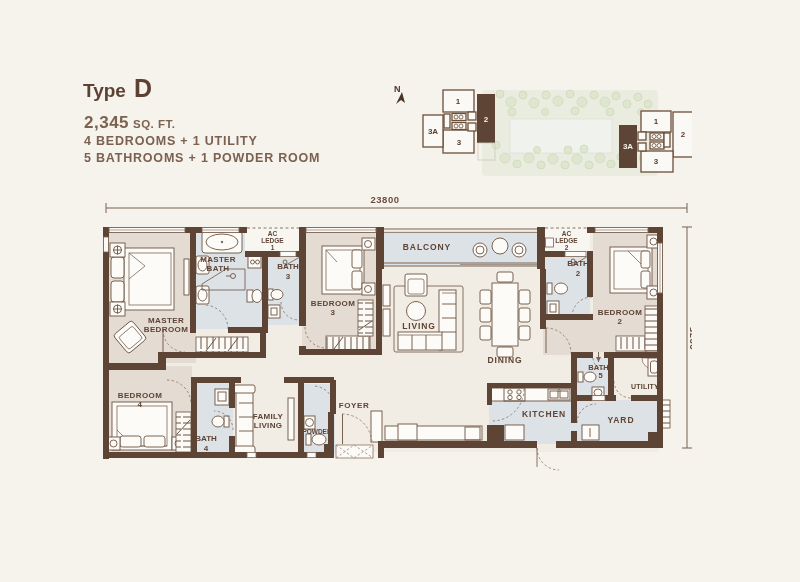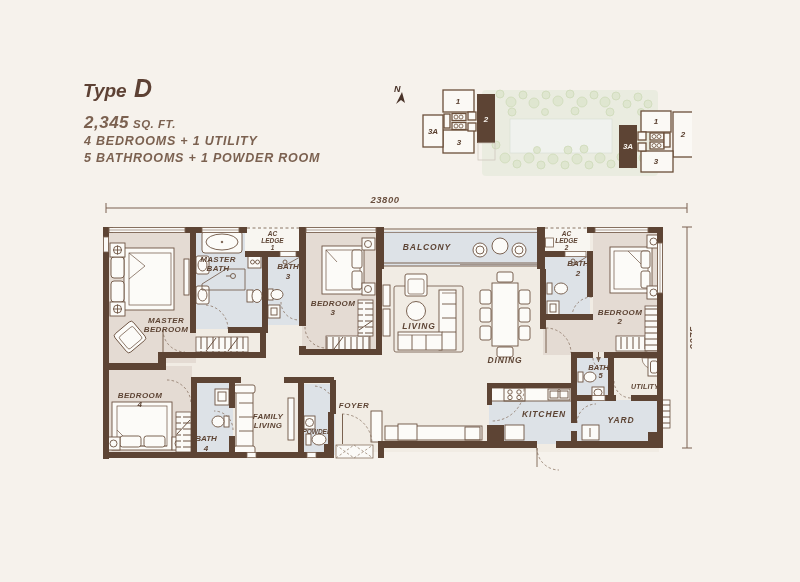--- a/index.html
+++ b/index.html
@@ -1,17 +1,17 @@
 <!DOCTYPE html>
 <html><head>
 <meta charset="utf-8">
 <style>
 html,body{margin:0;padding:0;}
 body{width:800px;height:582px;background:#f6f2ec;font-family:"Liberation Sans",sans-serif;}
-#canvas{position:relative;width:692px;height:582px;overflow:hidden;font-style:italic;}
+#canvas{position:relative;width:692px;height:582px;overflow:hidden;}
 svg{position:absolute;top:0;left:0;}
 </style>
 </head>
 <body>
 <div id="canvas">
 <svg width="800" height="582" viewBox="0 0 800 582">
 <defs>
 <pattern id="hatchv" width="6" height="14" patternUnits="userSpaceOnUse">
 <rect width="6" height="14" fill="#fbfaf7"></rect>
 <line x1="3" y1="1" x2="3" y2="13" stroke="#6a5140" stroke-width="1"></line>

